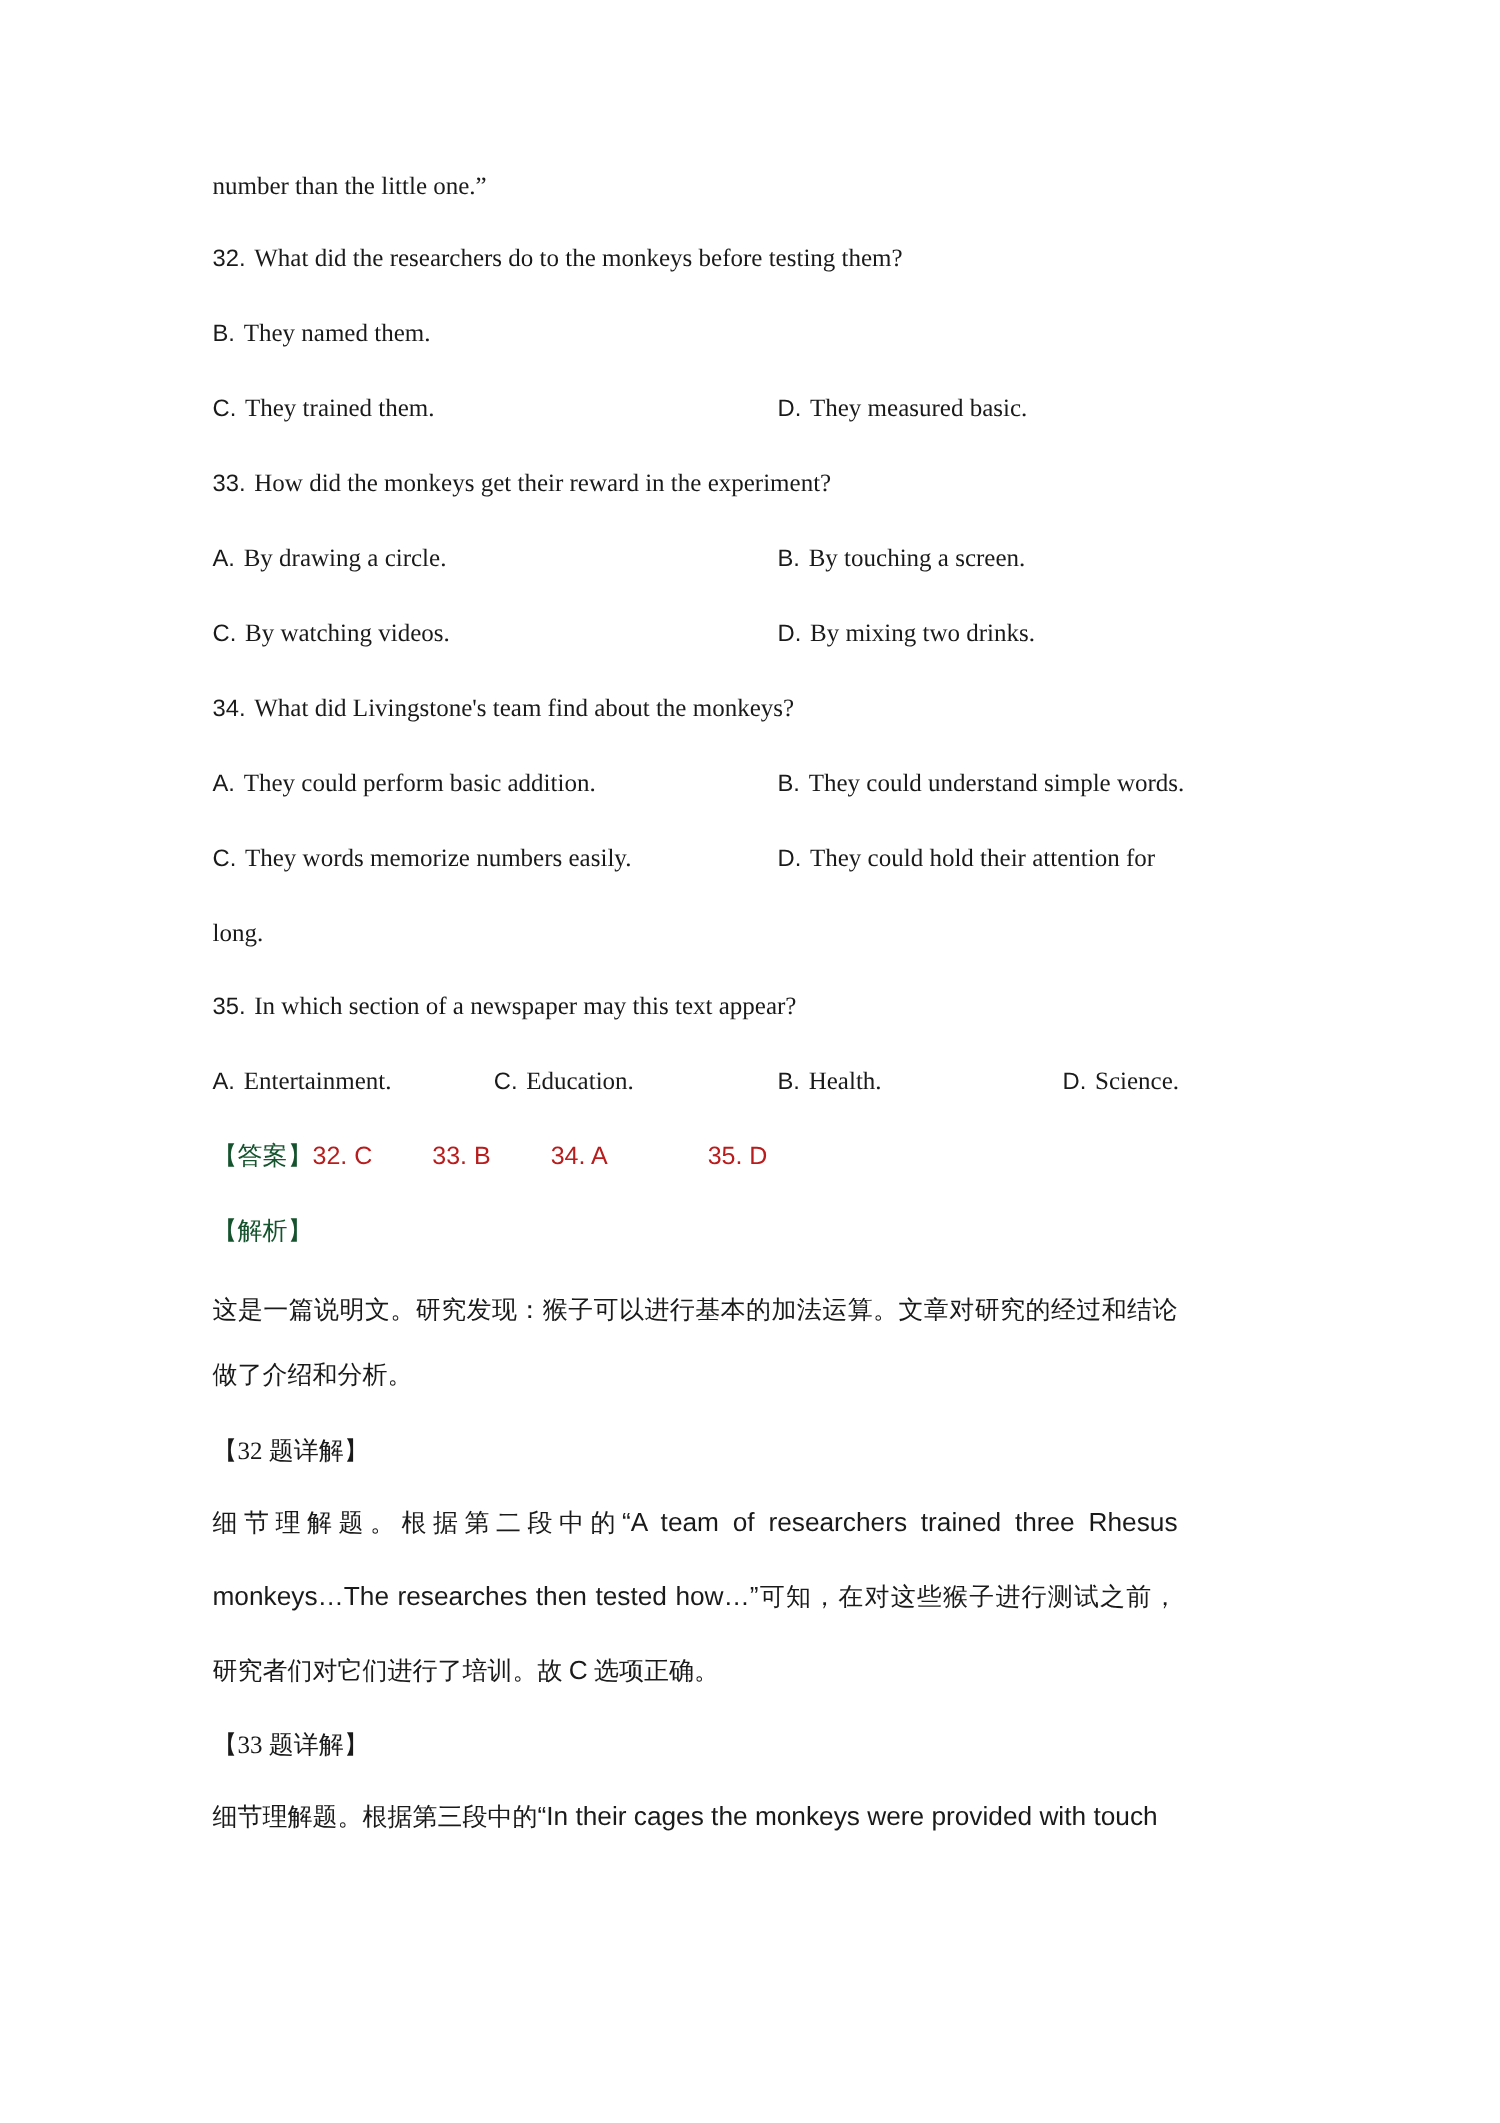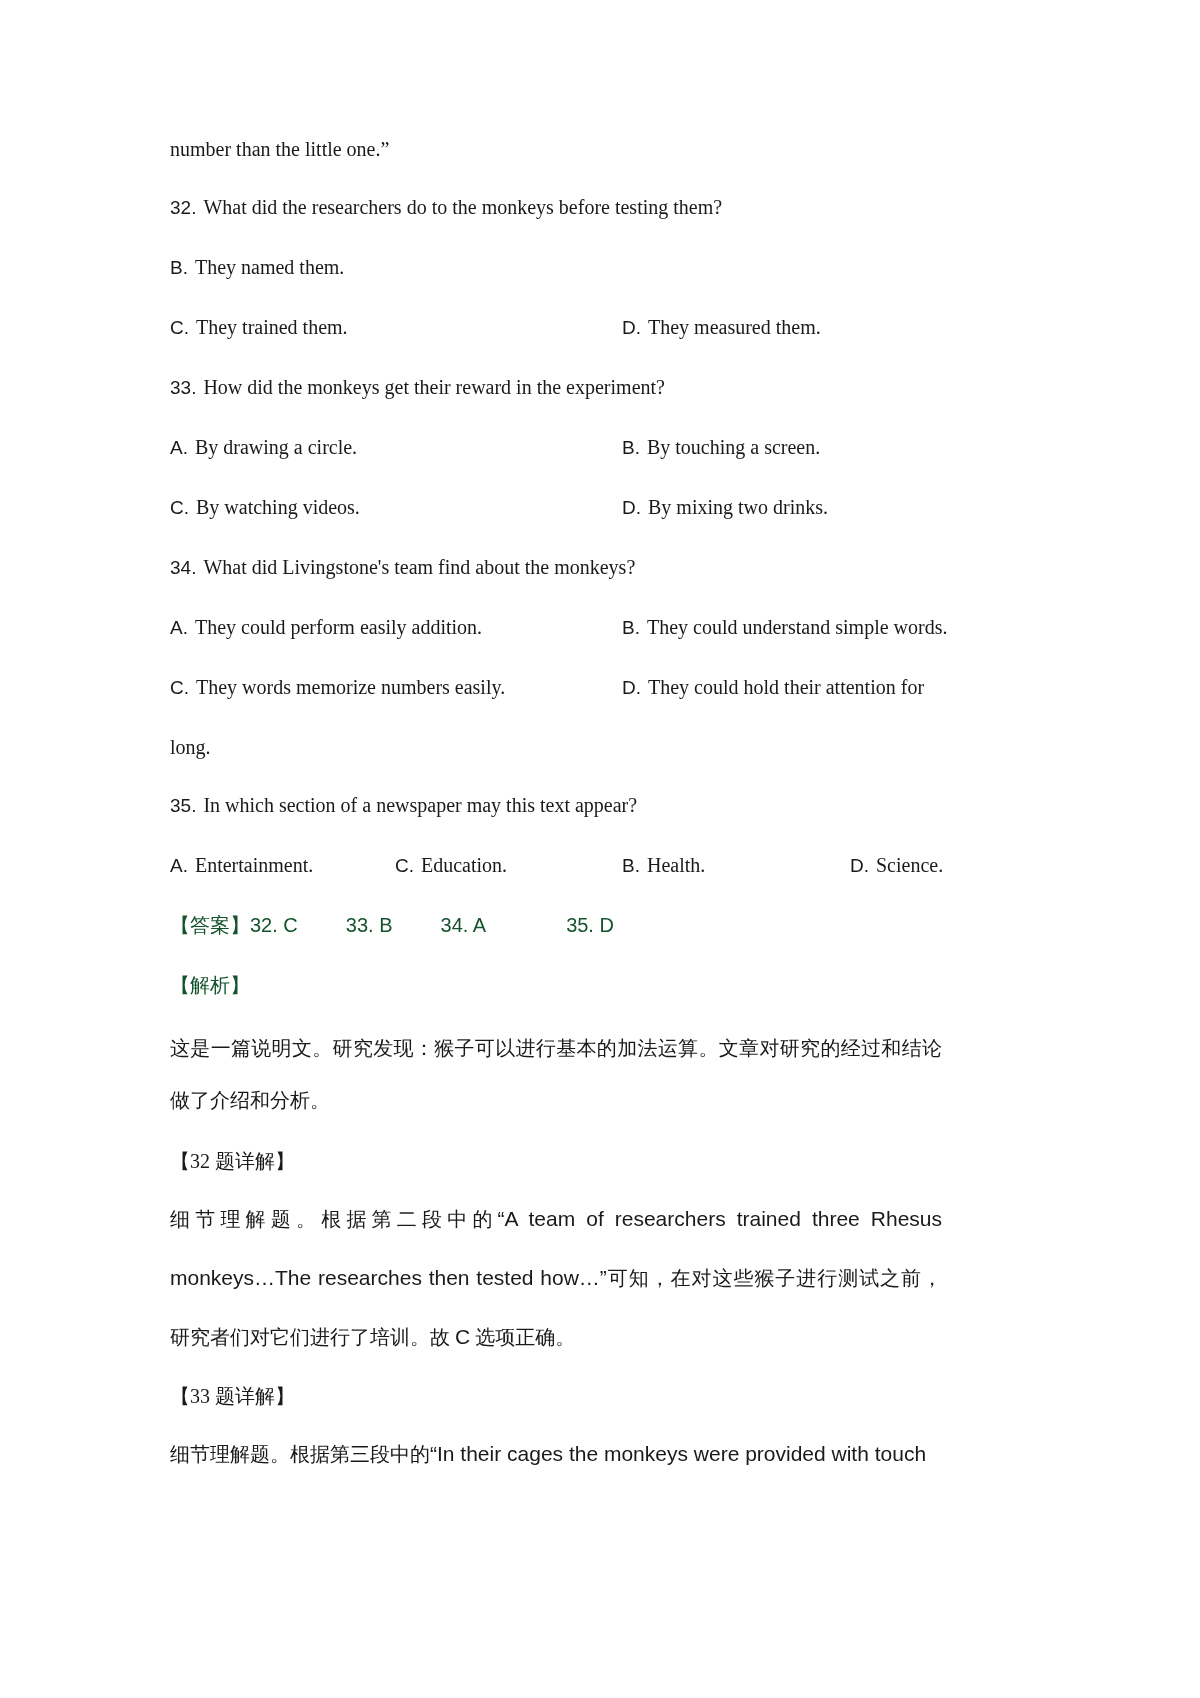--- a/index.html
+++ b/index.html
@@ -47,21 +47,21 @@
   .w-q3 { width: 227px; flex: 0 0 227px; }
   .grow { flex: 1 1 auto; }
   .marker {
     color: #14532d;
     font-family: "Liberation Serif", "DejaVu Serif", serif;
     font-size: 20px;
   }
   .ans {
     font-family: "Liberation Sans", "DejaVu Sans", sans-serif;
     font-size: 20px;
-    color: #14532d;
+    color: #b91c1c;
     margin-right: 48px;
   }
   .ans:last-child { margin-right: 0; margin-left: 32px; }
   .zhfont {
     font-family: "Liberation Serif", "DejaVu Serif", serif;
     font-size: 20px;
   }
   .en {
     font-family: "Liberation Sans", "DejaVu Sans", sans-serif;
     font-size: 21px;
@@ -89,40 +89,40 @@
 
     <p class="line serif">number than the little one.”</p>
 
     <div>
       <p class="line"><span class="num">32.</span><span class="serif">What did the researchers do to the monkeys before testing them?</span></p>
       <div class="opt-row">
         <p class="line grow"><span class="num">B.</span><span class="serif">They named them.</span></p>
       </div>
       <div class="opt-row">
         <p class="line w-half"><span class="num">C.</span><span class="serif">They trained them.</span></p>
-        <p class="line grow"><span class="num">D.</span><span class="serif">They measured them.</span></p>
+        <p class="line grow"><span class="num">D.</span><span class="serif">They measured basic.</span></p>
       </div>
     </div>
 
     <div>
       <p class="line"><span class="num">33.</span><span class="serif">How did the monkeys get their reward in the experiment?</span></p>
       <div class="opt-row">
         <p class="line w-half"><span class="num">A.</span><span class="serif">By drawing a circle.</span></p>
         <p class="line grow"><span class="num">B.</span><span class="serif">By touching a screen.</span></p>
       </div>
       <div class="opt-row">
         <p class="line w-half"><span class="num">C.</span><span class="serif">By watching videos.</span></p>
         <p class="line grow"><span class="num">D.</span><span class="serif">By mixing two drinks.</span></p>
       </div>
     </div>
 
     <div>
       <p class="line"><span class="num">34.</span><span class="serif">What did Livingstone's team find about the monkeys?</span></p>
       <div class="opt-row">
-        <p class="line w-half"><span class="num">A.</span><span class="serif">They could perform easily addition.</span></p>
+        <p class="line w-half"><span class="num">A.</span><span class="serif">They could perform basic addition.</span></p>
         <p class="line grow"><span class="num">B.</span><span class="serif">They could understand simple words.</span></p>
       </div>
       <div class="opt-row">
         <p class="line w-half"><span class="num">C.</span><span class="serif">They words memorize numbers easily.</span></p>
         <p class="line grow"><span class="num">D.</span><span class="serif">They could hold their attention for</span></p>
       </div>
       <p class="line serif">long.</p>
     </div>
 
     <div>

